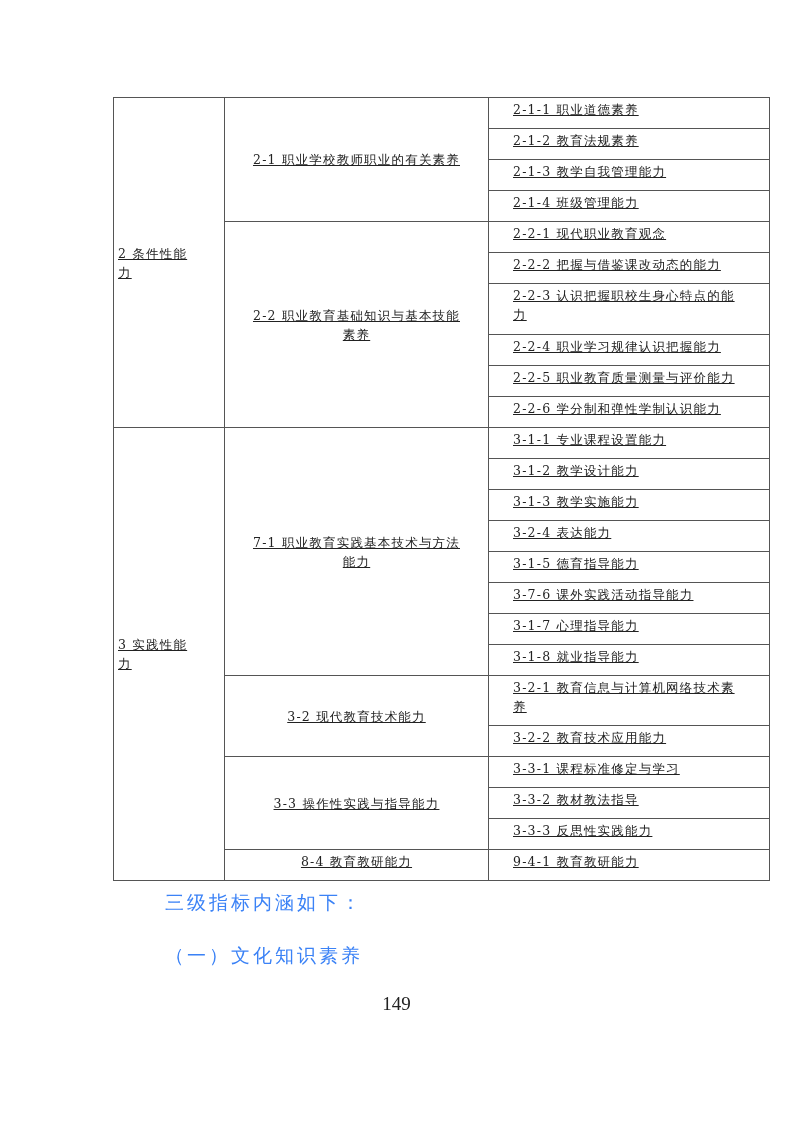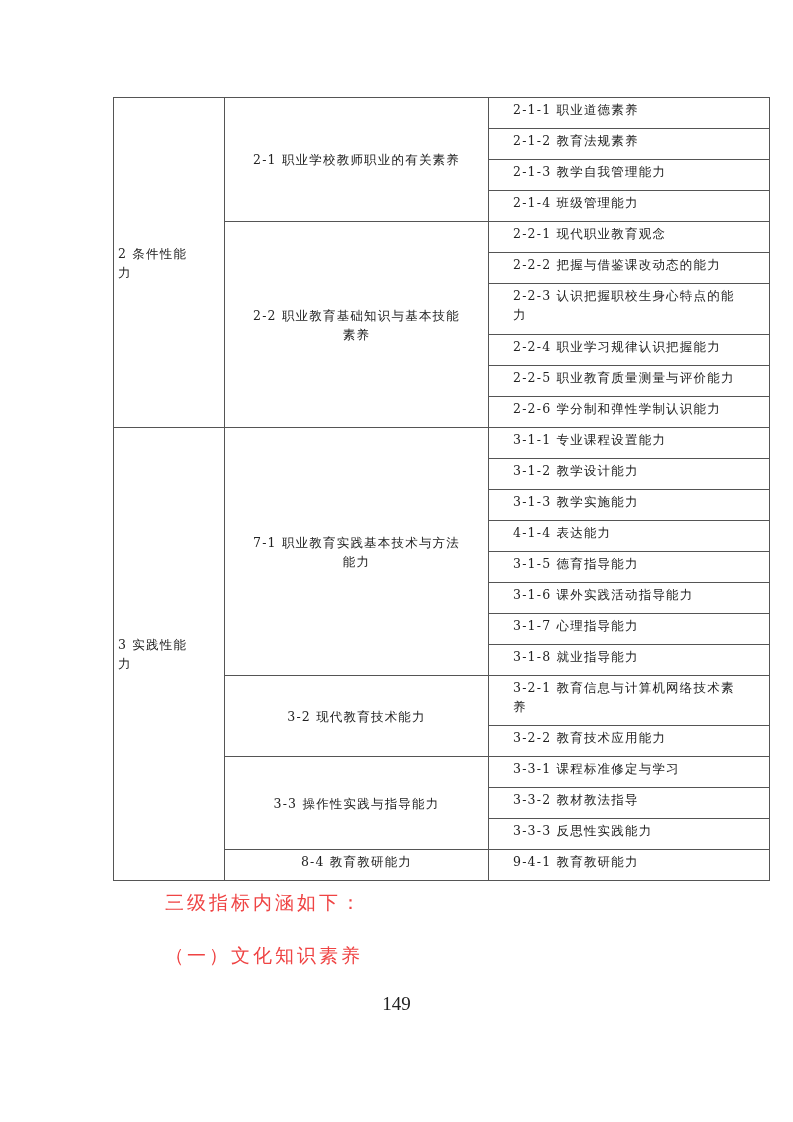--- a/index.html
+++ b/index.html
@@ -1,25 +1,25 @@
 <!DOCTYPE html>
 <html><head>
 <meta charset="utf-8">
 <style>
   html, body { margin: 0; padding: 0; background: #ffffff; }
   body { width: 793px; height: 1122px; position: relative; overflow: hidden;
          font-family: "DejaVu Serif", "Liberation Serif", serif; color: #222; }
   .tbl { position: absolute; left: 113px; top: 97px; border-collapse: collapse;
          table-layout: fixed; width: 568px; }
   .tbl td { border: 1.3px solid #555; font-size: 12.5px; letter-spacing: 1.2px;
-            line-height: 19px; padding: 0 24px; vertical-align: top; }
+            line-height: 19px; padding: 0 24px; vertical-align: top; text-decoration: underline; }
   .tbl td.c1 { width: 82px; vertical-align: middle; padding-left: 4px; }
   .tbl td.c2 { width: 215px; vertical-align: middle; text-align: center; }
   .tbl td.c3 { width: 232px; padding-top: 2px; }
-  .para { position: absolute; left: 165px; font-size: 19px; letter-spacing: 3px; color: #ef4444; }
+  .para { position: absolute; left: 165px; font-size: 19px; letter-spacing: 3px; color: #3b82f6; }
   .pagenum { position: absolute; left: 0; width: 793px; text-align: center; top: 993px;
              font-family: "Liberation Serif", serif; font-size: 19px; }
 </style>
 </head>
 <body>
 
 <table class="tbl">
   <tbody>
 
     <tr style="height:31px">
@@ -61,27 +61,27 @@
       <td class="c2" rowspan="8">7-1 职业教育实践基本技术与方法能力</td>
       <td class="c3">3-1-1 专业课程设置能力</td>
     </tr>
     <tr style="height:31px">
         <td class="c3">3-1-2 教学设计能力</td>
       </tr>
     <tr style="height:31px">
         <td class="c3">3-1-3 教学实施能力</td>
       </tr>
     <tr style="height:31px">
-        <td class="c3">4-1-4 表达能力</td>
+        <td class="c3">3-2-4 表达能力</td>
       </tr>
     <tr style="height:31px">
         <td class="c3">3-1-5 德育指导能力</td>
       </tr>
     <tr style="height:31px">
-        <td class="c3">3-1-6 课外实践活动指导能力</td>
+        <td class="c3">3-7-6 课外实践活动指导能力</td>
       </tr>
     <tr style="height:31px">
         <td class="c3">3-1-7 心理指导能力</td>
       </tr>
     <tr style="height:31px">
         <td class="c3">3-1-8 就业指导能力</td>
       </tr>
     <tr style="height:50px">
       <td class="c2" rowspan="2">3-2 现代教育技术能力</td>
       <td class="c3">3-2-1 教育信息与计算机网络技术素养</td>

